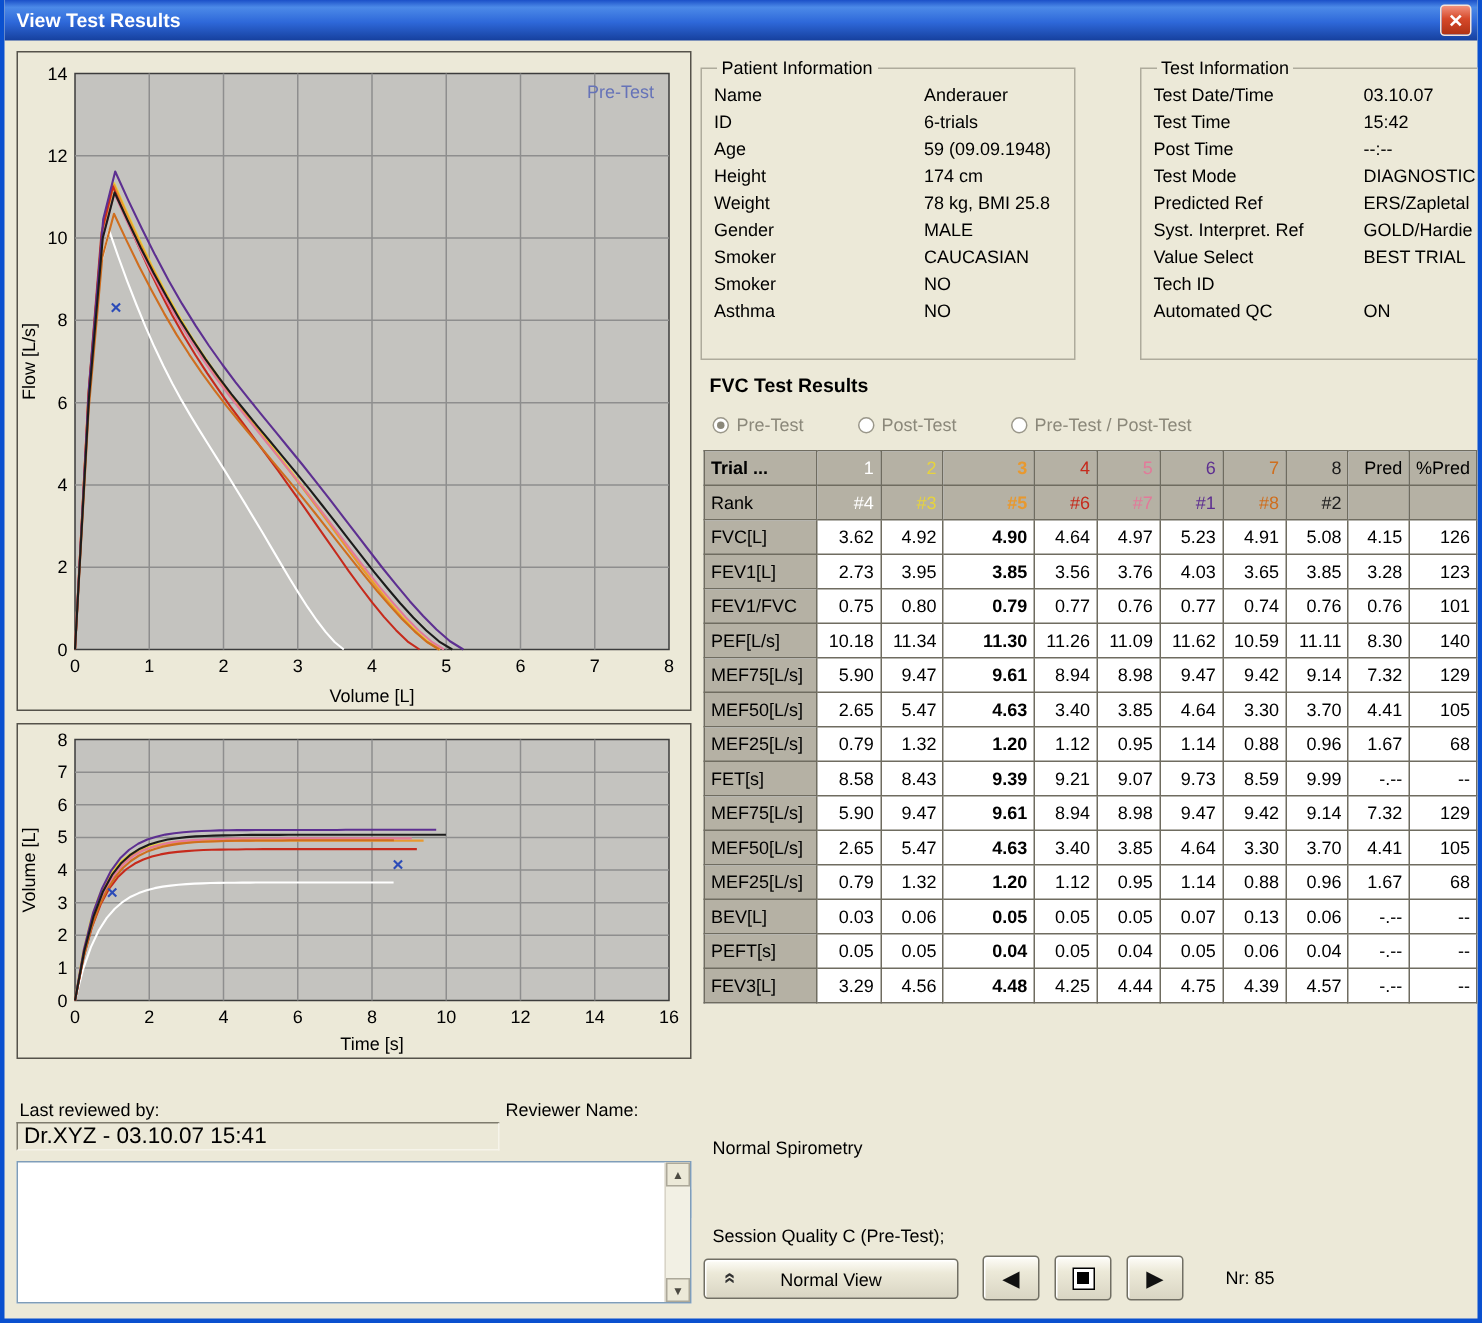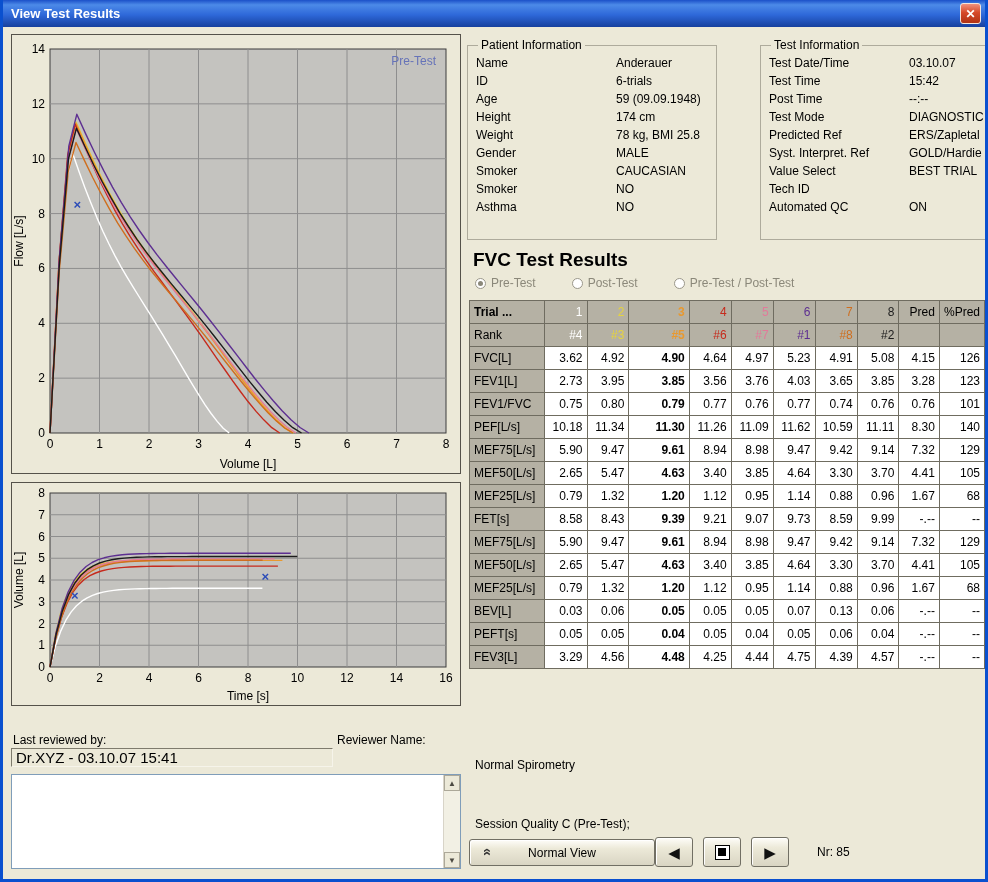--- a/index.html
+++ b/index.html
@@ -22,21 +22,21 @@
   .comment-box{position:absolute;background:#fff;border:1px solid #7f9db9;}
   .vscroll{position:absolute;top:0;right:0;bottom:0;width:17px;background:#f2f0e4;border-left:1px solid #d8d4c8;}
   .sb-btn{position:absolute;left:0;width:16px;height:16px;background:#ece9d8;border:1px solid #aca899;
     font-size:8px;display:flex;align-items:center;justify-content:center;color:#4c4a42;cursor:pointer;}
   .sb-up{top:0;} .sb-down{bottom:0;}
   fieldset.groupbox{position:absolute;border:1px solid #aeab9c;background:#ece9d8;padding:2px 8px 0 8px;}
   fieldset.groupbox legend{font-size:12px;padding:0 3px;margin-left:2px;}
   .kv-row{display:flex;height:18px;align-items:center;overflow:hidden;}
   .kv-label{width:140px;flex:0 0 auto;white-space:nowrap;}
   .kv-value{white-space:nowrap;}
-  .section-title{position:absolute;font-weight:bold;font-size:19px;}
+  .section-title{position:absolute;font-weight:bold;font-size:13px;}
   .radio-row{position:absolute;display:flex;}
   .radio{display:inline-flex;align-items:center;margin-right:36px;color:#8b887a;font-size:12px;cursor:default;}
   .radio .circ{width:11px;height:11px;border-radius:50%;border:1px solid #9a978a;background:#fff;margin-right:5px;position:relative;flex:0 0 auto;}
   .radio.checked .circ::after{content:'';position:absolute;inset:2px;border-radius:50%;background:#8b887a;}
   #fvc-table{position:absolute;border-collapse:collapse;table-layout:fixed;font-size:12px;background:#fff;}
   #fvc-table td{border:1px solid #6f6c60;height:23px;padding:0 4px;overflow:hidden;white-space:nowrap;}
   #fvc-table td.lab{background:#b5b1a4;text-align:left;}
   #fvc-table td.hcell{background:#b5b1a4;}
   #fvc-table td.num{text-align:right;}
   #fvc-table td.val{background:#fff;}
@@ -496,21 +496,21 @@
           <td class="num val">4.57</td>
           <td class="num val">-.--</td>
           <td class="num val">--</td>
         </tr>
       </tbody>
     </table>
 
   <div class="plain-text" style="left:472px;top:758px;">Normal Spirometry</div>
   <div class="plain-text" style="left:472px;top:817px;">Session Quality C (Pre-Test);</div>
 
-  <button class="xp-btn" style="left:466px;top:839px;width:186px;height:27px;">
+  <button class="xp-btn" style="left:466px;top:839px;width:170px;height:27px;">
     <span class="chev-icon">«</span>
     <span>Normal View</span>
   </button>
   <button class="xp-btn" style="left:652px;top:837px;width:38px;height:30px;">
     <span class="tri">◀</span>
   </button>
   <button class="xp-btn" style="left:700px;top:837px;width:38px;height:30px;">
     <span class="stop-glyph"></span>
   </button>
   <button class="xp-btn" style="left:748px;top:837px;width:38px;height:30px;">

